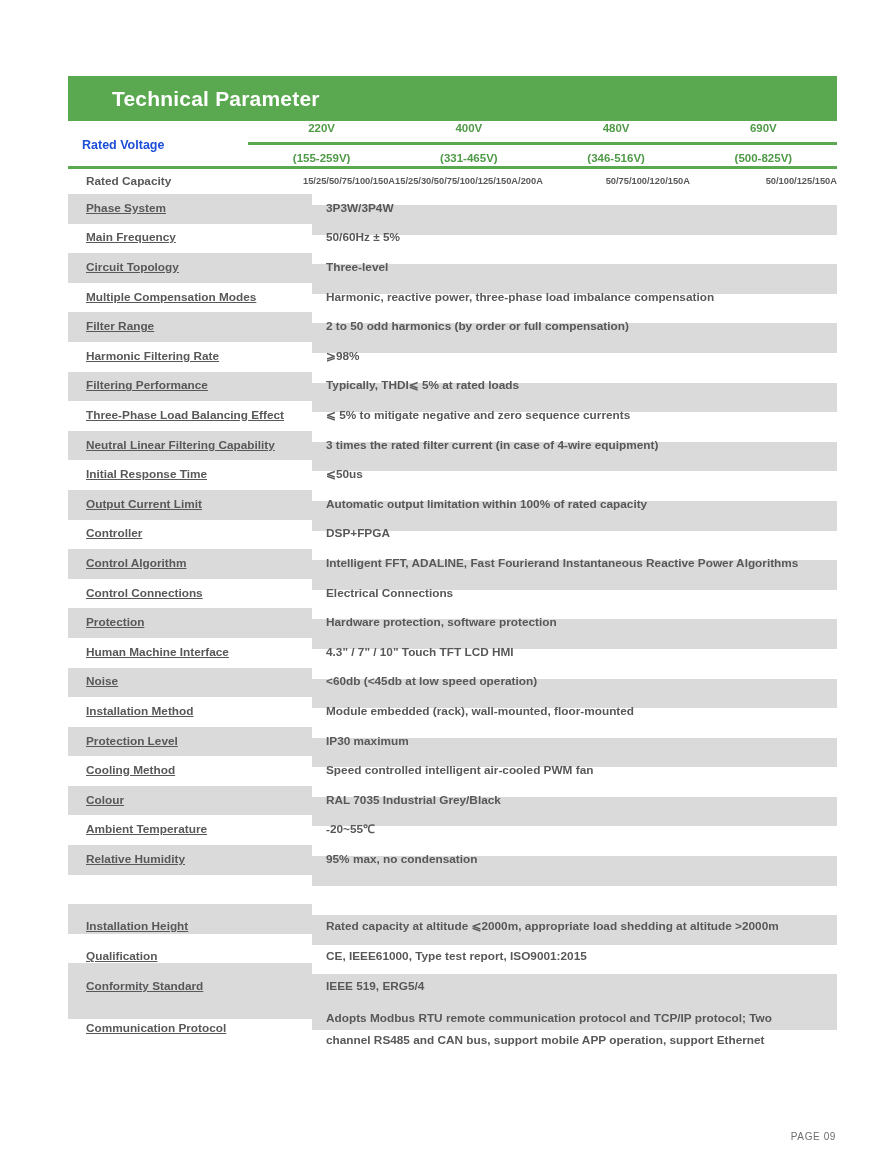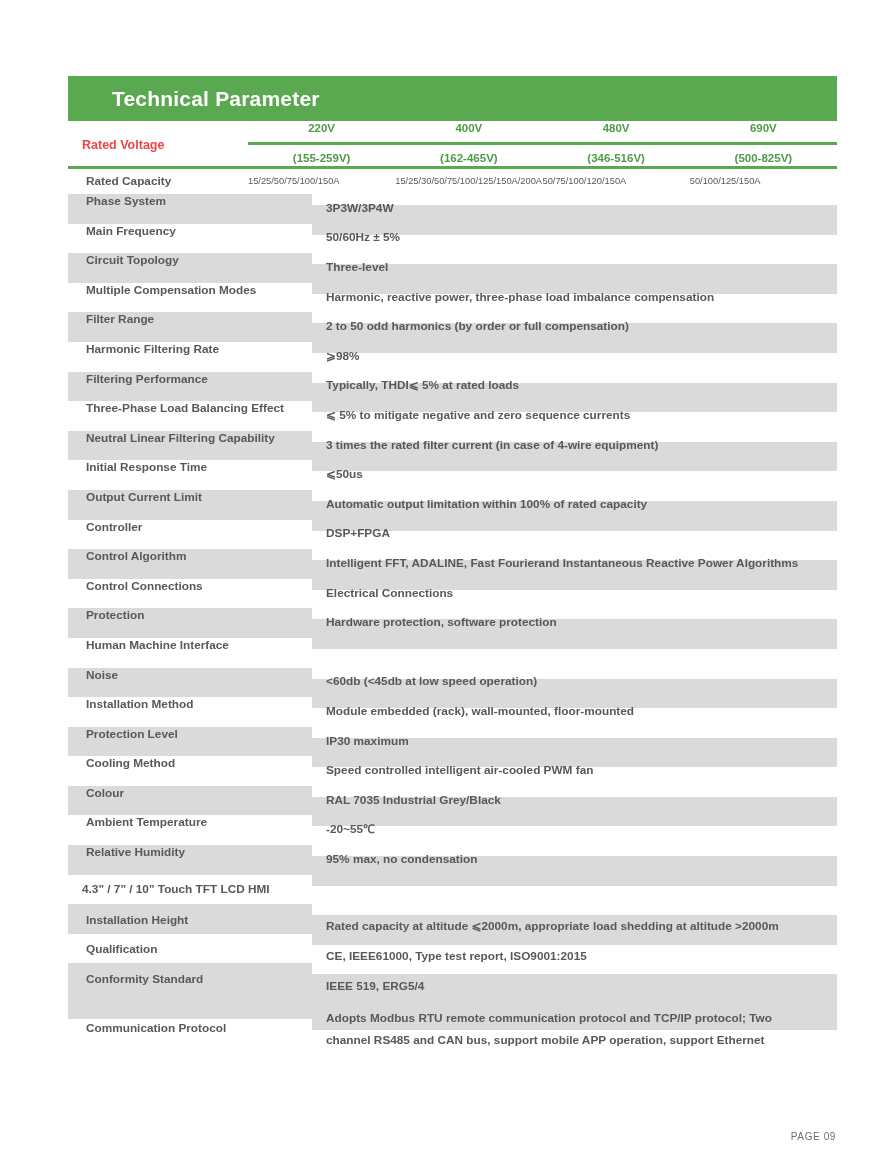--- a/index.html
+++ b/index.html
@@ -46,21 +46,21 @@
     left: 68px;
     top: 121px;
     width: 769px;
     height: 47px;
   }
   #voltage-label {
     position: absolute;
     left: 14px;
     top: 50%;
     transform: translateY(-50%);
-    color: #ef4444;
+    color: #1d4ed8;
     font-size: 12.5px;
     font-weight: 600;
     white-space: nowrap;
   }
   .volt-cols {
     position: absolute;
     left: 180px;
     right: 0;
     top: 0;
     height: 47px;
@@ -120,26 +120,28 @@
     position: relative;
     width: 100%;
     display: flex;
     align-items: stretch;
   }
   .scell-label {
     position: relative;
     width: 244px;
     flex: 0 0 244px;
     display: flex;
+    align-items: center;
     padding-left: 18px;
     padding-right: 8px;
     color: #58585a;
     font-size: 11.8px;
     font-weight: 600;
     line-height: 1.35;
+    text-decoration: underline;
   }
   .scell-value {
     position: relative;
     flex: 1 1 auto;
     display: flex;
     align-items: center;
     padding-left: 14px;
     padding-right: 10px;
     color: #58585a;
     font-size: 11.8px;
@@ -171,24 +173,24 @@
     position: relative;
     display: flex;
     width: 100%;
     height: 26px;
     align-items: center;
   }
   #capacity-spacer { width: 180px; flex: 0 0 180px; }
   .cap-cols { flex: 1 1 auto; display: flex; }
   .cap-col {
     flex: 1 1 0;
-    text-align: left;
+    text-align: right;
     color: #58585a;
     font-size: 9.3px;
-    font-weight: 400;
+    font-weight: 700;
     white-space: nowrap;
   }
   #capacity-label {
     position: absolute;
     left: 18px;
     top: 50%;
     transform: translateY(-50%);
     color: #58585a;
     font-size: 11.8px;
     font-weight: 600;
@@ -221,21 +223,21 @@
 
   <div id="voltage-block">
     <div id="voltage-label">Rated Voltage</div>
     <div class="volt-cols">
       <div class="volt-col">
         <div class="volt-top">220V</div>
         <div class="volt-bot">(155-259V)</div>
       </div>
       <div class="volt-col">
         <div class="volt-top">400V</div>
-        <div class="volt-bot">(162-465V)</div>
+        <div class="volt-bot">(331-465V)</div>
       </div>
       <div class="volt-col">
         <div class="volt-top">480V</div>
         <div class="volt-bot">(346-516V)</div>
       </div>
       <div class="volt-col">
         <div class="volt-top">690V</div>
         <div class="volt-bot">(500-825V)</div>
       </div>
     </div>
@@ -402,21 +404,21 @@
           </div>
         </div>
         <div class="srow" style="height: 29.6px;">
           <div class="scell-label">
             <span>Protection</span>
           </div>
           <div class="scell-value">
             <span>Hardware protection, software protection</span>
           </div>
         </div>
-        <div class="srow" style="height: 29.6px; flex-direction: column;">
+        <div class="srow" style="height: 29.6px;">
           <div class="scell-label">
             <span>Human Machine Interface</span>
           </div>
           <div class="scell-value">
             <span>4.3" / 7" / 10" Touch TFT LCD HMI</span>
           </div>
         </div>
         <div class="srow" style="height: 29.6px;">
           <div class="scell-label">
             <span>Noise</span>

